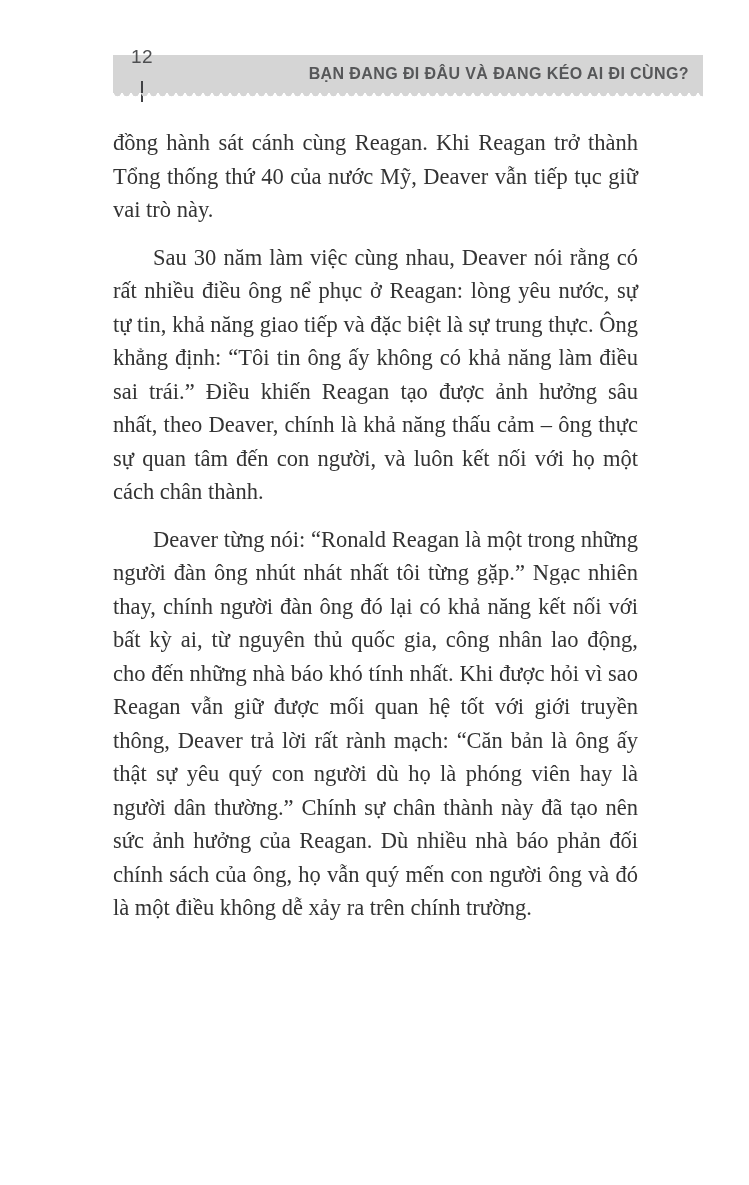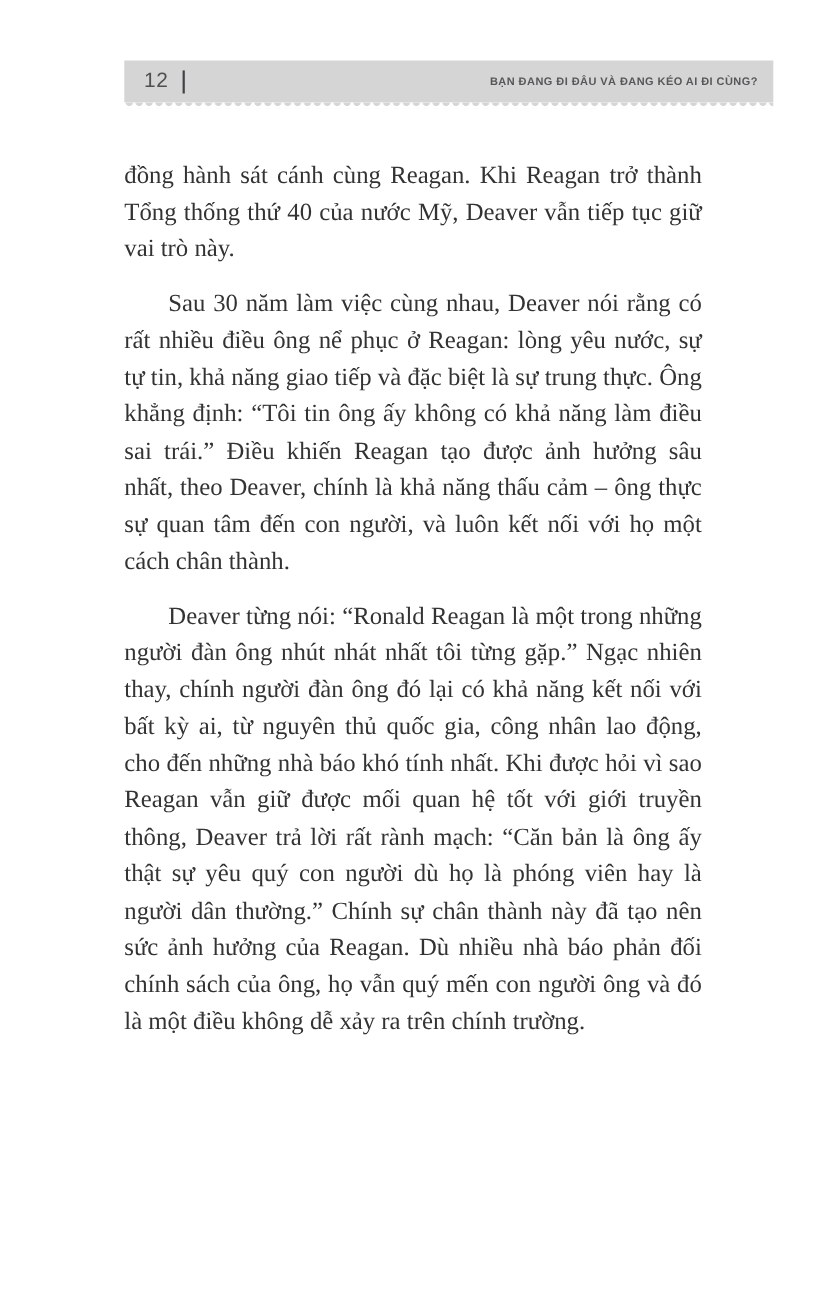--- a/index.html
+++ b/index.html
@@ -33,53 +33,53 @@
     top: 100%;
     height: 6px;
     background-image: radial-gradient(circle at 4.5px 0px, var(--bar-color, #d5d5d5) 3.1px, rgba(0,0,0,0) 3.6px);
     background-size: 9px 6px;
     background-repeat: repeat-x;
   }
   .pageno-group {
     display: flex;
     align-items: center;
     gap: 13px;
+    flex-direction: column;
   }
   .page-number {
     font-size: 19px;
     color: #4e4f51;
     letter-spacing: 0.5px;
   }
   .pageno-divider {
     width: 2px;
     height: 21px;
     background: #404144;
   }
   .running-title {
-    font-size: 10px;
+    font-size: 16px;
     font-weight: bold;
     color: #565759;
     letter-spacing: 0.4px;
     white-space: nowrap;
   }
   
   .body-text {
     position: absolute;
     left: 113px;
     top: 126px;
     width: 525px;
     color: var(--text-color, #333333);
     font-size: 22.5px;
     line-height: 33.5px;
     text-align: justify;
   }
   .body-text p {
     text-indent: 40px;
     margin-bottom: 14px;
-    margin-top: 16px;
   }
   .body-text p.no-indent {
     text-indent: 0;
   }
 </style>
 </head>
 <body>
 
 <div class="page">
 

